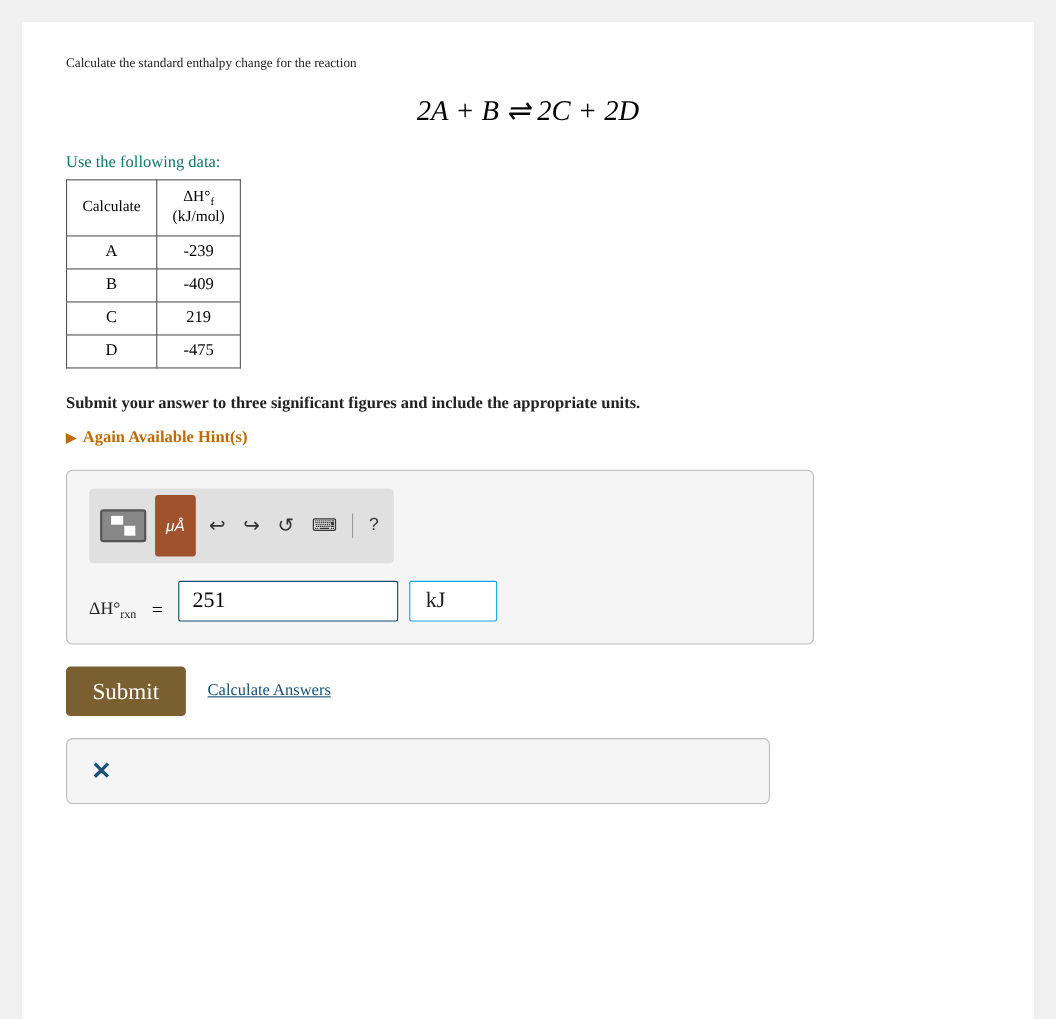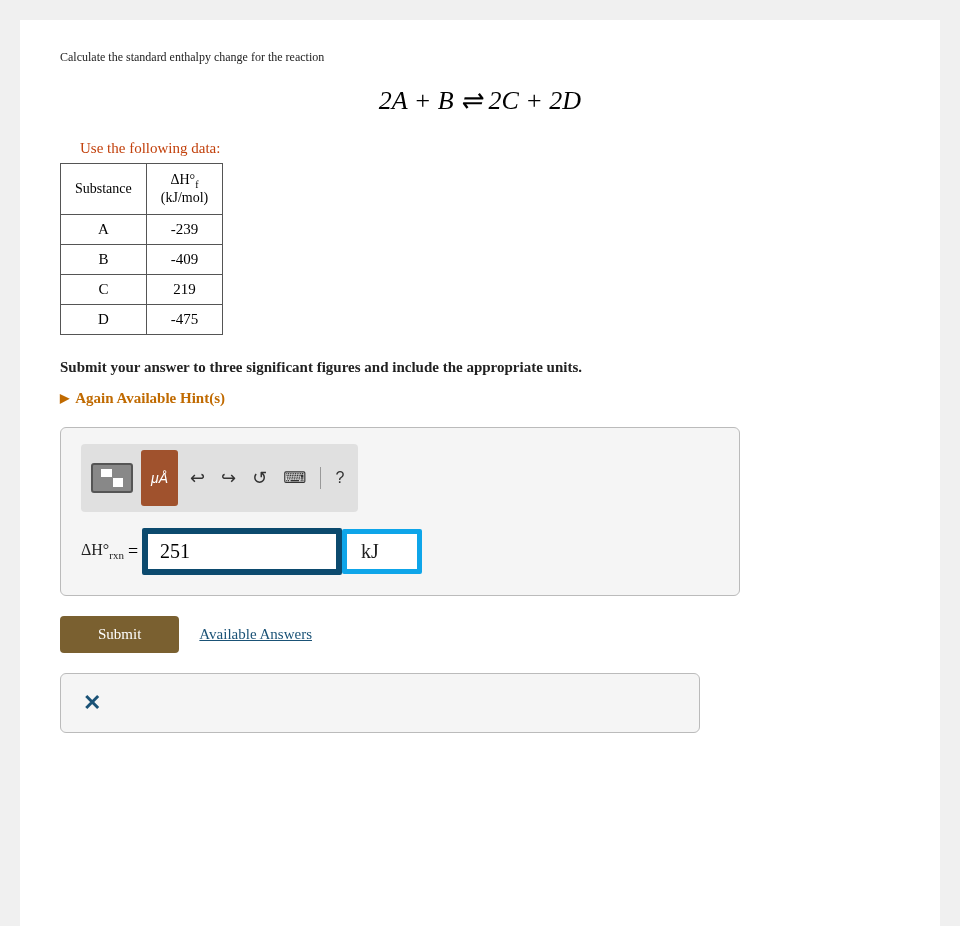--- a/index.html
+++ b/index.html
@@ -24,22 +24,21 @@
     }
     .reaction-equation {
       text-align: center;
       font-size: 26px;
       margin-bottom: 24px;
       font-style: italic;
     }
     .use-data-label {
       font-size: 15px;
       margin-bottom: 6px;
-      color: #c2410c;
-      margin-left: 20px;
+      color: #0f766e;
     }
     .data-table {
       border-collapse: collapse;
       margin-bottom: 24px;
     }
     .data-table td, .data-table th {
       border: 1px solid #555;
       padding: 6px 18px;
       text-align: center;
       font-size: 15px;
@@ -122,64 +121,65 @@
       font-style: italic;
     }
     .toolbar-sep {
       width: 1px;
       height: 22px;
       background: #999;
       margin: 0 2px;
     }
     .answer-row {
       display: flex;
-      align-items: center;
+      align-items: flex-end;
+      gap: 10px;
     }
     .delta-h-label {
       font-size: 16px;
       color: #222;
       white-space: nowrap;
     }
     .equals-sign {
       font-size: 18px;
       margin: 0 4px;
     }
     .answer-input {
-      border: 6px solid #0c4a6e;
+      border: 1px solid #0c4a6e;
       border-radius: 2px;
       background: #fff;
       font-size: 20px;
       padding: 6px 12px;
       width: 200px;
       outline: none;
       font-family: Georgia, serif;
     }
     .units-box {
-      border: 5px solid #0ea5e9;
+      border: 1px solid #0ea5e9;
       border-radius: 2px;
       background: #fff;
       font-size: 20px;
       padding: 6px 14px;
       min-width: 80px;
       color: #222;
       font-family: Georgia, serif;
     }
     .submit-row {
       display: flex;
       align-items: center;
       gap: 20px;
       margin-bottom: 20px;
     }
     .submit-btn {
       background: #7a6030;
       color: #fff;
       border: none;
       border-radius: 4px;
-      padding: 10px 38px;
-      font-size: 15px;
+      padding: 10px 24px;
+      font-size: 21px;
       cursor: pointer;
       font-family: Georgia, serif;
     }
     .prev-answers-link {
       color: #1a5276;
       font-size: 15px;
       text-decoration: underline;
       cursor: pointer;
       font-family: Georgia, serif;
     }
@@ -215,21 +215,21 @@
   <div class="reaction-equation">
     <span>2A + B ⇌ 2C + 2D</span>
   </div>
 
   <div class="use-data-label">Use the following data:</div>
 
   <table class="data-table">
     <thead>
       <tr>
         <th class="header-cell">
-          <span>Substance</span>
+          <span>Calculate</span>
         </th>
         <th class="header-cell">
           ΔH°<sub>f</sub><br>(kJ/mol)
         </th>
       </tr>
     </thead>
     <tbody>
       <tr>
         <td>A</td>
         <td>-239</td>
@@ -302,20 +302,20 @@
       </span>
       <span class="equals-sign">=</span>
       <input class="answer-input" type="text" value="251" style="">
       <div class="units-box">kJ</div>
     </div>
 
   </div>
 
   <div class="submit-row">
     <button class="submit-btn">Submit</button>
-    <a class="prev-answers-link">Available Answers</a>
+    <a class="prev-answers-link">Calculate Answers</a>
   </div>
 
   <div class="feedback-box">
     <span class="x-icon">✕</span>
   </div>
 
 </div>
 
 </body></html>

